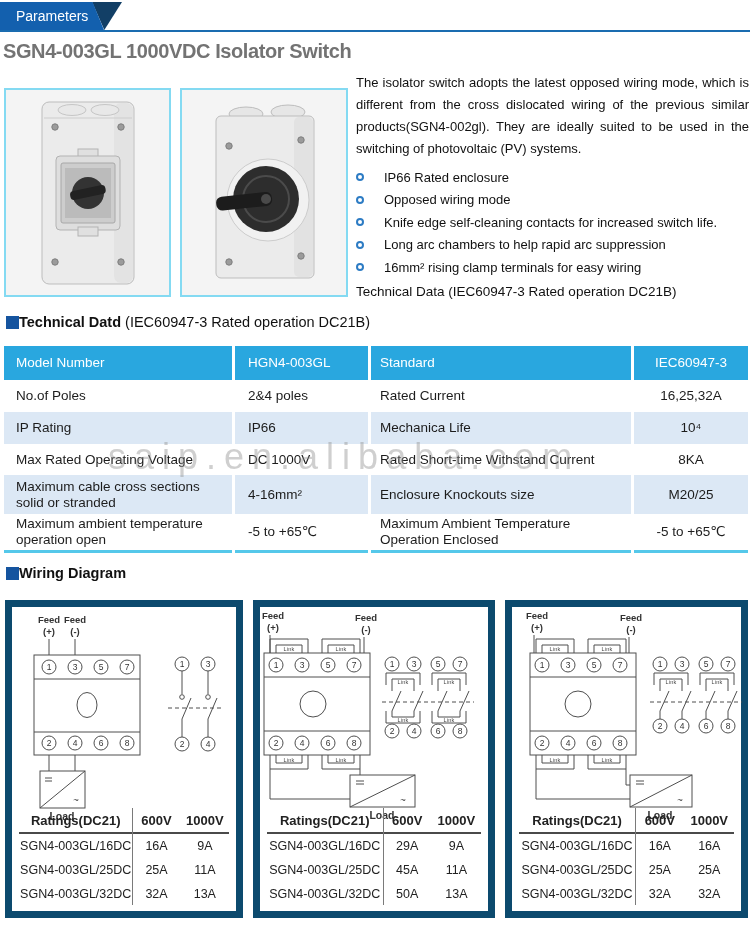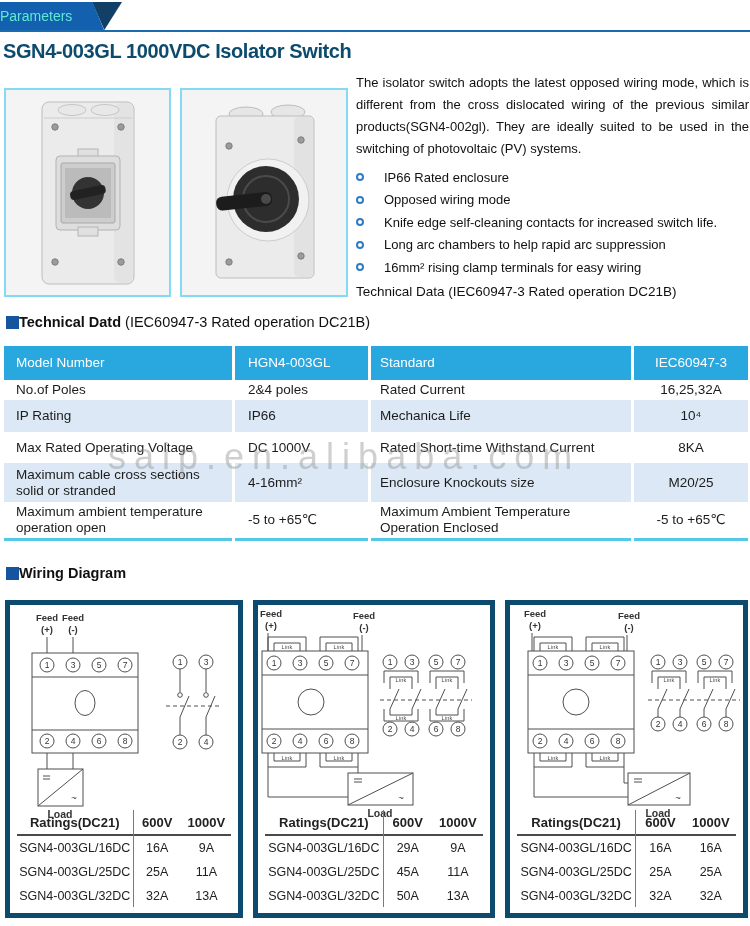--- a/index.html
+++ b/index.html
@@ -6,24 +6,24 @@
   body { background:#fff; }
   .page {
     position:relative; width:750px; height:926px; background:#ffffff;
     font-family:"Liberation Sans","DejaVu Sans",sans-serif; color:#1c1c1c; overflow:hidden;
   }
   
   .ribbon-fold { position:absolute; left:88px; top:2px; width:34px; height:28px;
     background:#123f66; clip-path:polygon(12% 0,100% 0,48% 100%); }
   .ribbon { position:absolute; left:0; top:2px; width:104px; height:28px; background:#1360ae;
     clip-path:polygon(0 0,89% 0,100% 100%,0 100%);
-    color:#5eead4; font-size:14px; line-height:28px; padding-left:0; }
+    color:#ffffff; font-size:14px; line-height:28px; padding-left:16px; }
   .topline { position:absolute; top:30px; left:0; width:750px; height:2px; background:#1a6cb0; }
   .title { position:absolute; left:3px; top:40px; font-size:20px; font-weight:bold;
-    letter-spacing:-0.4px; color:#0c4a6e; white-space:nowrap; }
+    letter-spacing:-0.4px; color:#737373; white-space:nowrap; }
   
   .photo { position:absolute; top:88px; height:209px; border:2px solid #84daf2; background:#f4f4f4; }
   .photo1 { left:4px;  width:167px; }
   .photo2 { left:180px; width:168px; }
   
   .intro { position:absolute; left:356px; top:72px; width:393px; font-size:13px; color:#111; }
   .intro p { text-align:justify; line-height:22px; }
   .bullets { margin-top:6px; }
   .bullet { display:flex; align-items:center; height:22.5px; gap:20px; }
   .ring { flex:none; width:8px; height:8px; border:2.5px solid #2d7cc4; border-radius:50%; background:#fff; }
@@ -34,28 +34,28 @@
   .sechead b { font-weight:bold; }
   
   .mtable { position:absolute; left:4px; top:346px; width:744px; }
   .mrow { display:grid; grid-template-columns:228px 133px 260px 114px; column-gap:3px; }
   .mc { display:flex; align-items:center; font-size:13.5px; line-height:16px; }
   .mc.c1 { padding-left:12px; padding-right:8px; }
   .mc.c2 { padding-left:13px; }
   .mc.c3 { padding-left:9px; padding-right:6px; }
   .mc.c4 { justify-content:center; text-align:center; }
   .mhead .mc { background:#29a7df; color:#fff; height:34px; }
-  .r1 .mc { height:20px; } .r2 .mc { height:32px; } .r3 .mc { height:31px; }
+  .r1 .mc { height:32px; } .r2 .mc { height:32px; } .r3 .mc { height:31px; }
   .r4 .mc { height:39px; } .r5 .mc { height:36px; }
   .alt .mc { background:#dce8f5; }
   .cyanrow .mc { height:2.5px; background:#55c8ea; }
   .watermark { position:absolute; left:108px; top:436px; font-size:36px; letter-spacing:8px;
     color:#8f8f8f; opacity:.42; white-space:nowrap; pointer-events:none; }
   
-  .panel { position:absolute; top:600px; height:318px; border:5px solid #0c4a6e; background:#fff; }
+  .panel { position:absolute; top:600px; height:318px; border:7px solid #0c4a6e; background:#fff; }
   .p1 { left:5px;  width:238px; }
   .p2 { left:253px; width:242px; }
   .p3 { left:505px; width:243px; }
   .dg { stroke:#4f4f4f; fill:none; stroke-width:1; }
   .term { fill:#fff; stroke:#4f4f4f; stroke-width:1; }
   svg text { stroke:none; }
   .tnum  { font-size:8.5px; fill:#333; text-anchor:middle; }
   .tlink { font-size:5.5px; fill:#444; text-anchor:middle; letter-spacing:.2px; }
   .tfeed { font-size:9.5px; fill:#333; text-anchor:middle; font-weight:bold; }
   .tload { font-size:10.5px; fill:#333; text-anchor:middle; font-weight:bold; }

